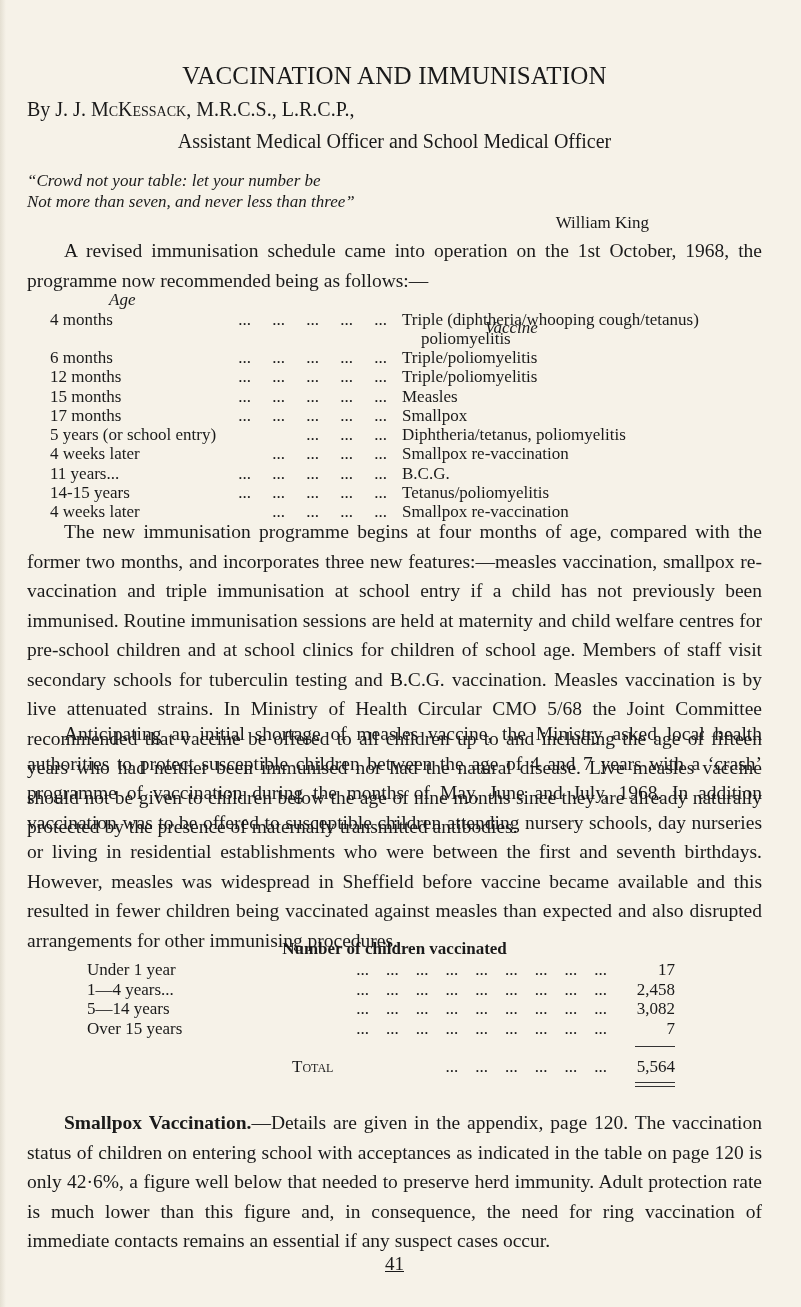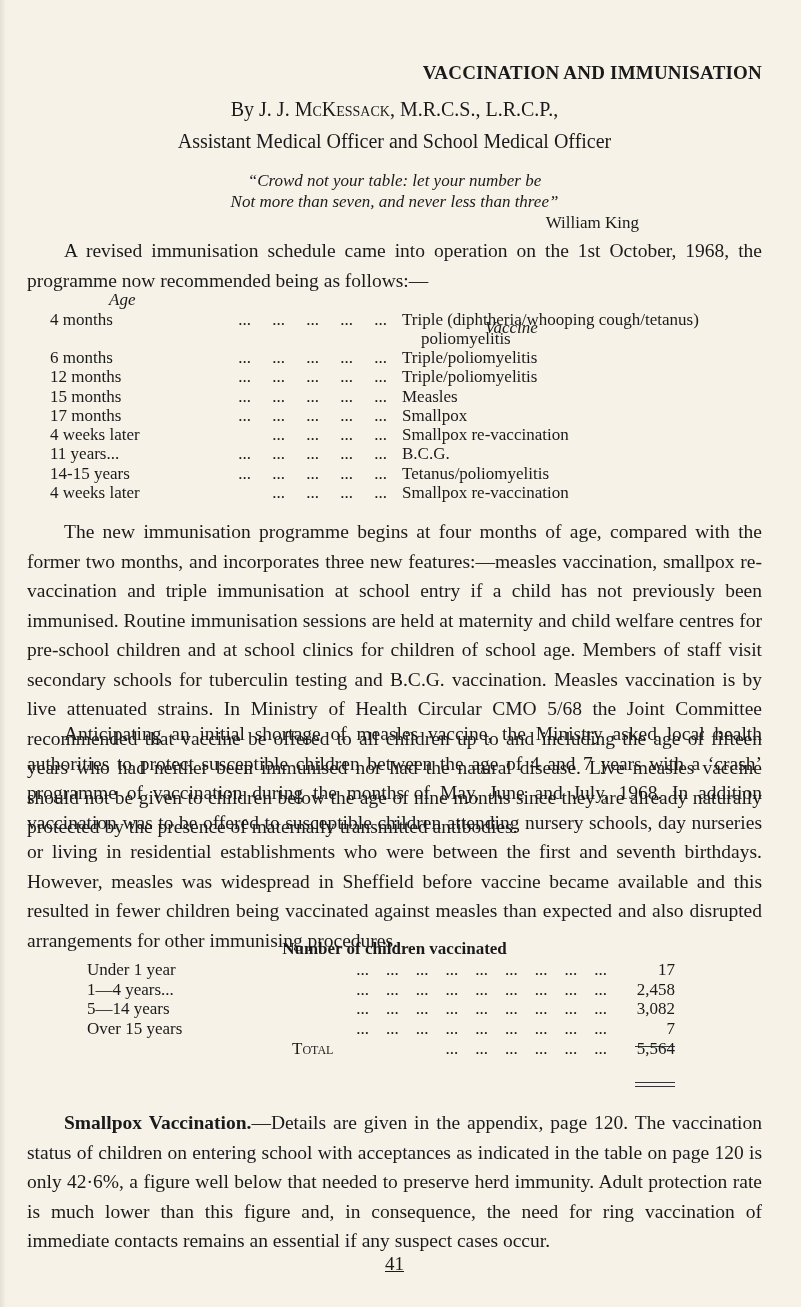--- a/index.html
+++ b/index.html
@@ -9,38 +9,38 @@
     color: #1a1a1a;
     font-family: "Liberation Serif", "DejaVu Serif", serif;
     position: relative;
   }
   .gutter {
     position: absolute; left: 0; top: 0; width: 6px; height: 1307px;
     background: linear-gradient(to right, #e4dfd2, #f6f2e8);
   }
   .page { position: absolute; left: 27px; top: 0; width: 735px; }
   .title {
-    position: absolute; top: 62px; left: 0; width: 735px; text-align: right;
-    font-weight: bold; font-size: 19px; letter-spacing: 0.2px;
+    position: absolute; top: 62px; left: 0; width: 735px; text-align: center;
+    font-weight: normal; font-size: 25px; letter-spacing: 0.2px;
   }
   .byline {
-    position: absolute; top: 98px; left: 0; width: 735px; text-align: center;
+    position: absolute; top: 98px; left: 0; width: 735px; 
     font-size: 20px;
   }
   .byline .sc { font-variant: small-caps; }
   .role {
     position: absolute; top: 130px; left: 0; width: 735px; text-align: center;
     font-size: 20px;
   }
   .quote {
-    position: absolute; top: 170px; left: 0; width: 735px; text-align: center;
+    position: absolute; top: 170px; left: 0; width: 735px; 
     font-style: italic; font-size: 17px; line-height: 21px;
   }
   .quote-author {
-    position: absolute; top: 213px; right: 123px; font-size: 17px;
+    position: absolute; top: 213px; right: 113px; font-size: 17px;
   }
   .para {
     position: absolute; left: 0; width: 735px; font-size: 19.5px; line-height: 29.5px;
     text-align: justify; text-indent: 37px; margin: 0;
   }
   .sched { position: absolute; left: 0; top: 290px; width: 735px; font-size: 17px; }
   .sched-head { position: relative; height: 20px; font-style: italic; }
   .sched-head .age { position: absolute; left: 82px; }
   .sched-head .vac { position: absolute; left: 458px; margin-top: 28px; }
   .sched-row { position: relative; height: 19.3px; line-height: 19px; }
@@ -53,21 +53,21 @@
   .count-title {
     position: absolute; top: 939px; left: 0; width: 735px; text-align: center;
     font-weight: bold; font-size: 17px;
   }
   .counts { position: absolute; top: 960px; left: 60px; width: 640px; font-size: 17px; }
   .count-row { position: relative; height: 19.5px; line-height: 19px; }
   .count-row .lab { position: absolute; left: 0; white-space: nowrap; }
   .count-row .dots { position: absolute; left: 120px; width: 400px; text-align: right; white-space: pre; }
   .count-row .val { position: absolute; right: 52px; text-align: right; }
   .rule-single { position: absolute; right: 52px; width: 40px; border-top: 1px solid #333; }
-  .total-row { position: relative; height: 22px; line-height: 22px; }
+  .total-row { position: relative; height: 22px; line-height: 22px; margin-top: 18px; }
   .total-row .lab { position: absolute; left: 205px; font-variant: small-caps; }
   .total-row .dots { position: absolute; left: 250px; width: 270px; text-align: right; white-space: pre; }
   .total-row .val { position: absolute; right: 52px; }
   .rule-double { position: absolute; right: 52px; width: 40px; height: 3px; border-top: 1px solid #333; border-bottom: 1px solid #333; }
   .bold-lead { font-weight: bold; }
   .pagenum { position: absolute; top: 1253px; left: 0; width: 735px; text-align: center; font-size: 19px; text-decoration: underline; }
 </style>
 </head>
 <body>
 
@@ -112,20 +112,25 @@
         </div>
         <div class="sched-row">
           <span class="age">15 months</span>
           <span class="dots">...     ...     ...     ...     ...</span>
           <span class="vac">Measles</span>
         </div>
         <div class="sched-row">
           <span class="age">17 months</span>
           <span class="dots">...     ...     ...     ...     ...</span>
           <span class="vac">Smallpox</span>
+        </div>
+        <div class="sched-row">
+          <span class="age">5 years (or school entry)</span>
+          <span class="dots">...     ...     ...</span>
+          <span class="vac">Diphtheria/tetanus, poliomyelitis</span>
         </div>
         <div class="sched-row">
           <span class="age">4 weeks later</span>
           <span class="dots">...     ...     ...     ...</span>
           <span class="vac">Smallpox re-vaccination</span>
         </div>
         <div class="sched-row">
           <span class="age">11 years...</span>
           <span class="dots">...     ...     ...     ...     ...</span>
           <span class="vac">B.C.G.</span>

